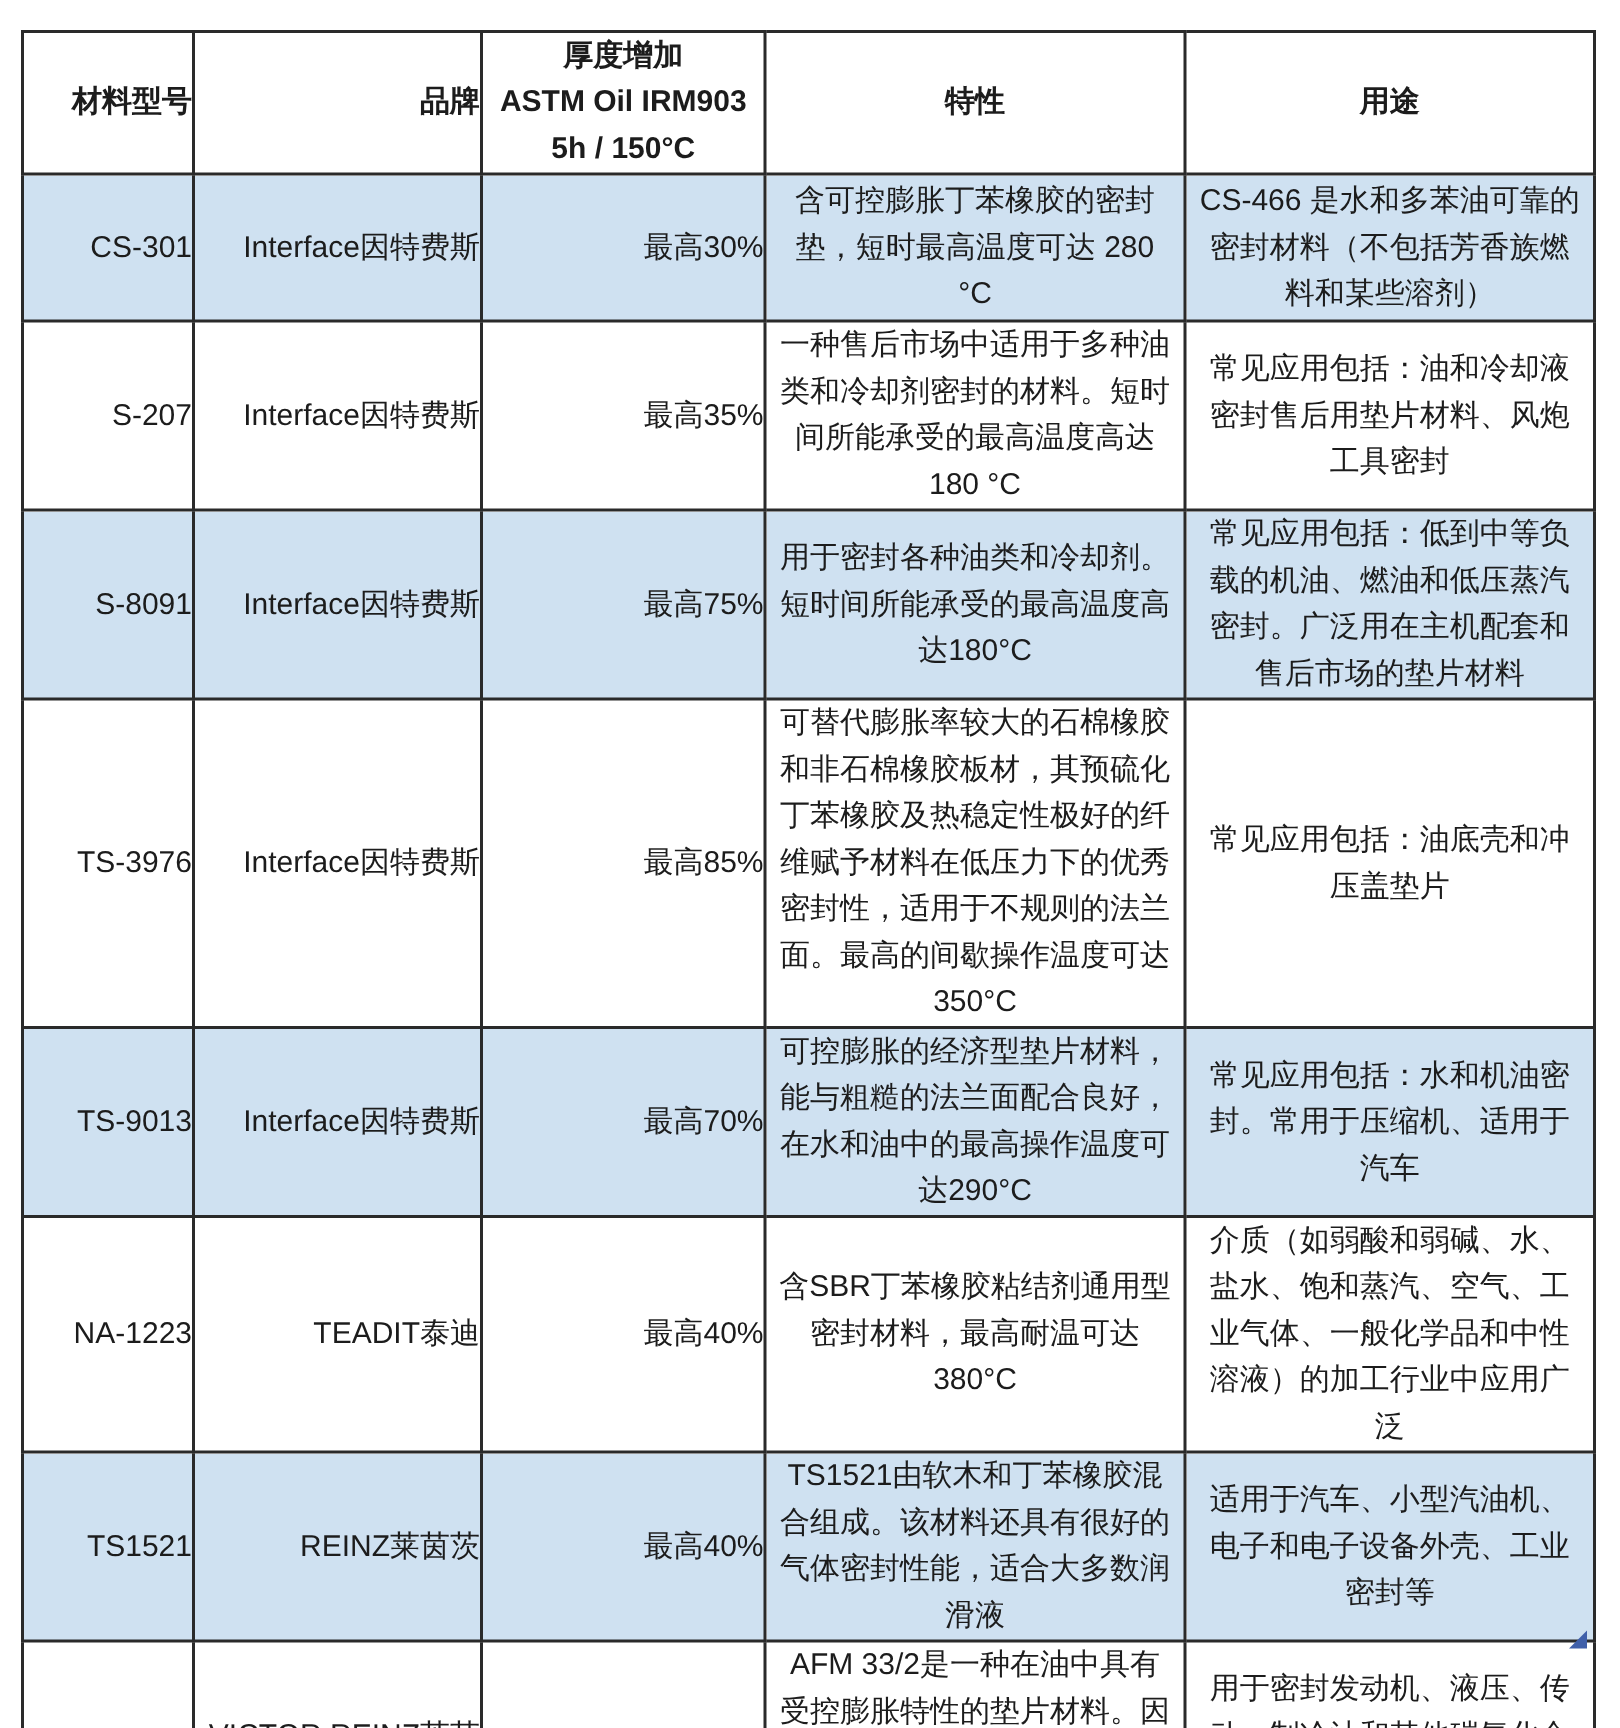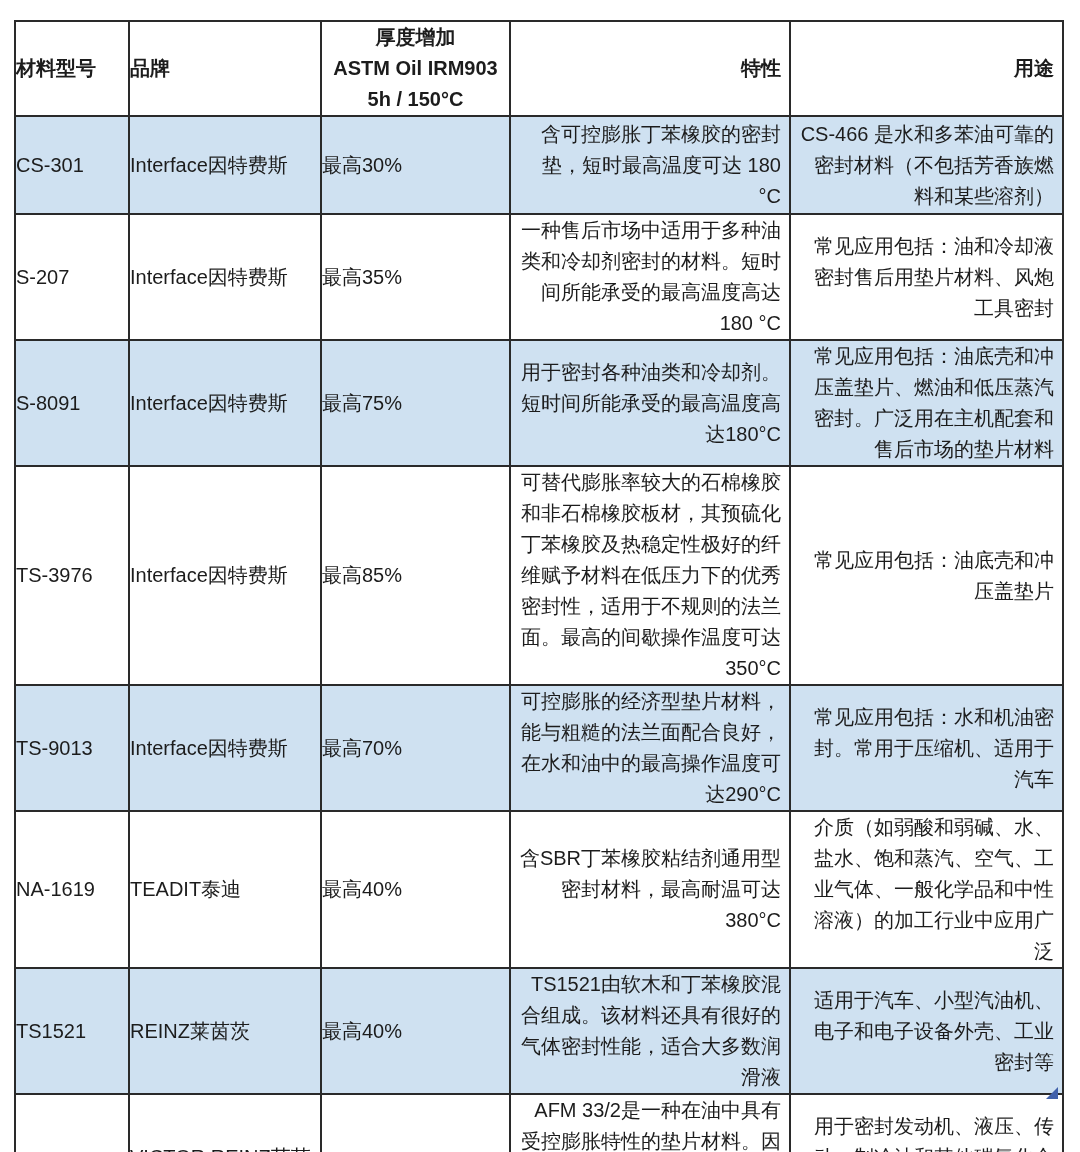--- a/index.html
+++ b/index.html
@@ -5,22 +5,22 @@
   html,body{margin:0;padding:0;background:#ffffff;}
   body{width:1080px;height:1152px;font-family:"Liberation Sans",sans-serif;}
   .stage{position:relative;width:1080px;height:1152px;background:#ffffff;overflow:hidden;}
   table.material-table{
     position:absolute;left:14px;top:20px;
     width:1048px;border-collapse:collapse;table-layout:fixed;
     color:#1c1c1c;font-size:20px;line-height:31px;
   }
   th,td{border:2px solid #2a2a2a;padding:0;vertical-align:middle;overflow:hidden;}
   th{font-weight:700;}
-  .center{text-align:left;margin-left:44px;}
-  .left{text-align:right;padding:0 8px;}
+  .center{text-align:right;margin-left:44px;}
+  .left{text-align:center;padding:0 8px;}
   th.hdr-multi{white-space:pre-line;text-align:center;}
   tr.alt{background:#cfe1f1;}
   tr.h-hdr{height:95px;}
   tr.h-r0{height:98px;}
   tr.h-r1{height:97px;}
   tr.h-r2{height:124px;}
   tr.h-r3{height:193px;}
   tr.h-r4{height:123px;}
   tr.h-r5{height:130px;}
   tr.h-r6{height:95px;}
@@ -49,53 +49,53 @@
       <th class="hdr-multi">厚度增加
 ASTM Oil IRM903
 5h / 150°C</th>
       <th class="left">特性</th>
       <th class="left">用途</th>
     </tr>
     <tr class="alt h-r0">
       <td class="center">CS-301</td>
       <td class="center">Interface因特费斯</td>
       <td class="center">最高30%</td>
-      <td class="left">含可控膨胀丁苯橡胶的密封垫，短时最高温度可达 180 °C</td>
+      <td class="left">含可控膨胀丁苯橡胶的密封垫，短时最高温度可达 280 °C</td>
       <td class="left">CS-466 是水和多苯油可靠的密封材料（不包括芳香族燃料和某些溶剂）</td>
     </tr>
     <tr class="h-r1">
       <td class="center">S-207</td>
       <td class="center">Interface因特费斯</td>
       <td class="center">最高35%</td>
       <td class="left">一种售后市场中适用于多种油类和冷却剂密封的材料。短时间所能承受的最高温度高达 180 °C</td>
       <td class="left">常见应用包括：油和冷却液密封售后用垫片材料、风炮工具密封</td>
     </tr>
     <tr class="alt h-r2">
       <td class="center">S-8091</td>
       <td class="center">Interface因特费斯</td>
       <td class="center">最高75%</td>
       <td class="left">用于密封各种油类和冷却剂。短时间所能承受的最高温度高达180°C</td>
-      <td class="left">常见应用包括：油底壳和冲压盖垫片、燃油和低压蒸汽密封。广泛用在主机配套和售后市场的垫片材料</td>
+      <td class="left">常见应用包括：低到中等负载的机油、燃油和低压蒸汽密封。广泛用在主机配套和售后市场的垫片材料</td>
     </tr>
     <tr class="h-r3">
       <td class="center">TS-3976</td>
       <td class="center">Interface因特费斯</td>
       <td class="center">最高85%</td>
       <td class="left">可替代膨胀率较大的石棉橡胶和非石棉橡胶板材，其预硫化丁苯橡胶及热稳定性极好的纤维赋予材料在低压力下的优秀密封性，适用于不规则的法兰面。最高的间歇操作温度可达350°C</td>
       <td class="left">常见应用包括：油底壳和冲压盖垫片</td>
     </tr>
     <tr class="alt h-r4">
       <td class="center">TS-9013</td>
       <td class="center">Interface因特费斯</td>
       <td class="center">最高70%</td>
       <td class="left">可控膨胀的经济型垫片材料，能与粗糙的法兰面配合良好，在水和油中的最高操作温度可达290°C</td>
       <td class="left">常见应用包括：水和机油密封。常用于压缩机、适用于汽车</td>
     </tr>
     <tr class="h-r5">
-      <td class="center">NA-1619</td>
+      <td class="center">NA-1223</td>
       <td class="center">TEADIT泰迪</td>
       <td class="center">最高40%</td>
       <td class="left">含SBR丁苯橡胶粘结剂通用型密封材料，最高耐温可达380°C</td>
       <td class="left">介质（如弱酸和弱碱、水、盐水、饱和蒸汽、空气、工业气体、一般化学品和中性溶液）的加工行业中应用广泛</td>
     </tr>
     <tr class="alt h-r6">
       <td class="center">TS1521</td>
       <td class="center">REINZ莱茵茨</td>
       <td class="center">最高40%</td>
       <td class="left">TS1521由软木和丁苯橡胶混合组成。该材料还具有很好的气体密封性能，适合大多数润滑液</td>

